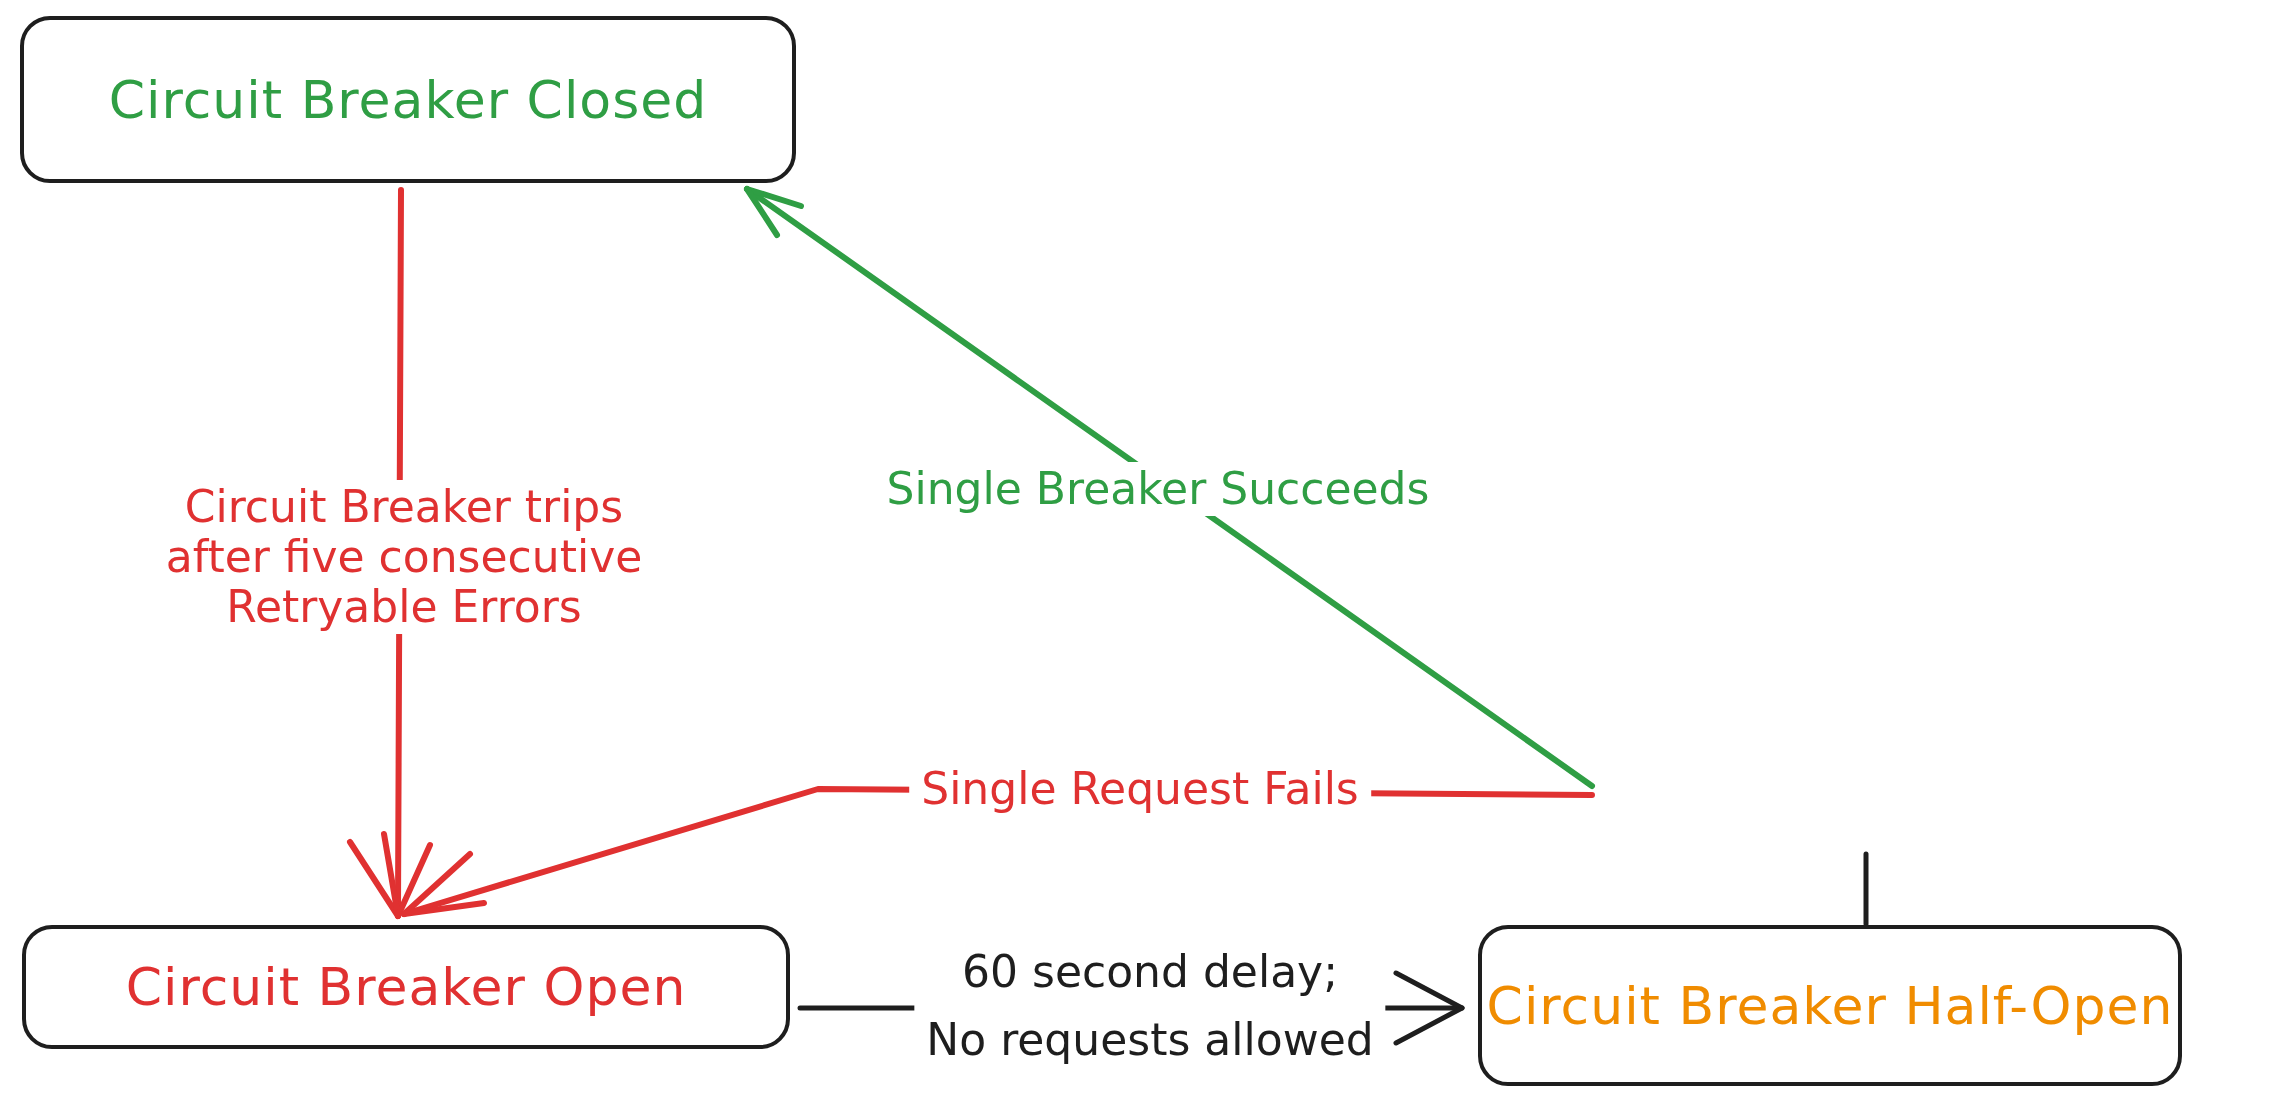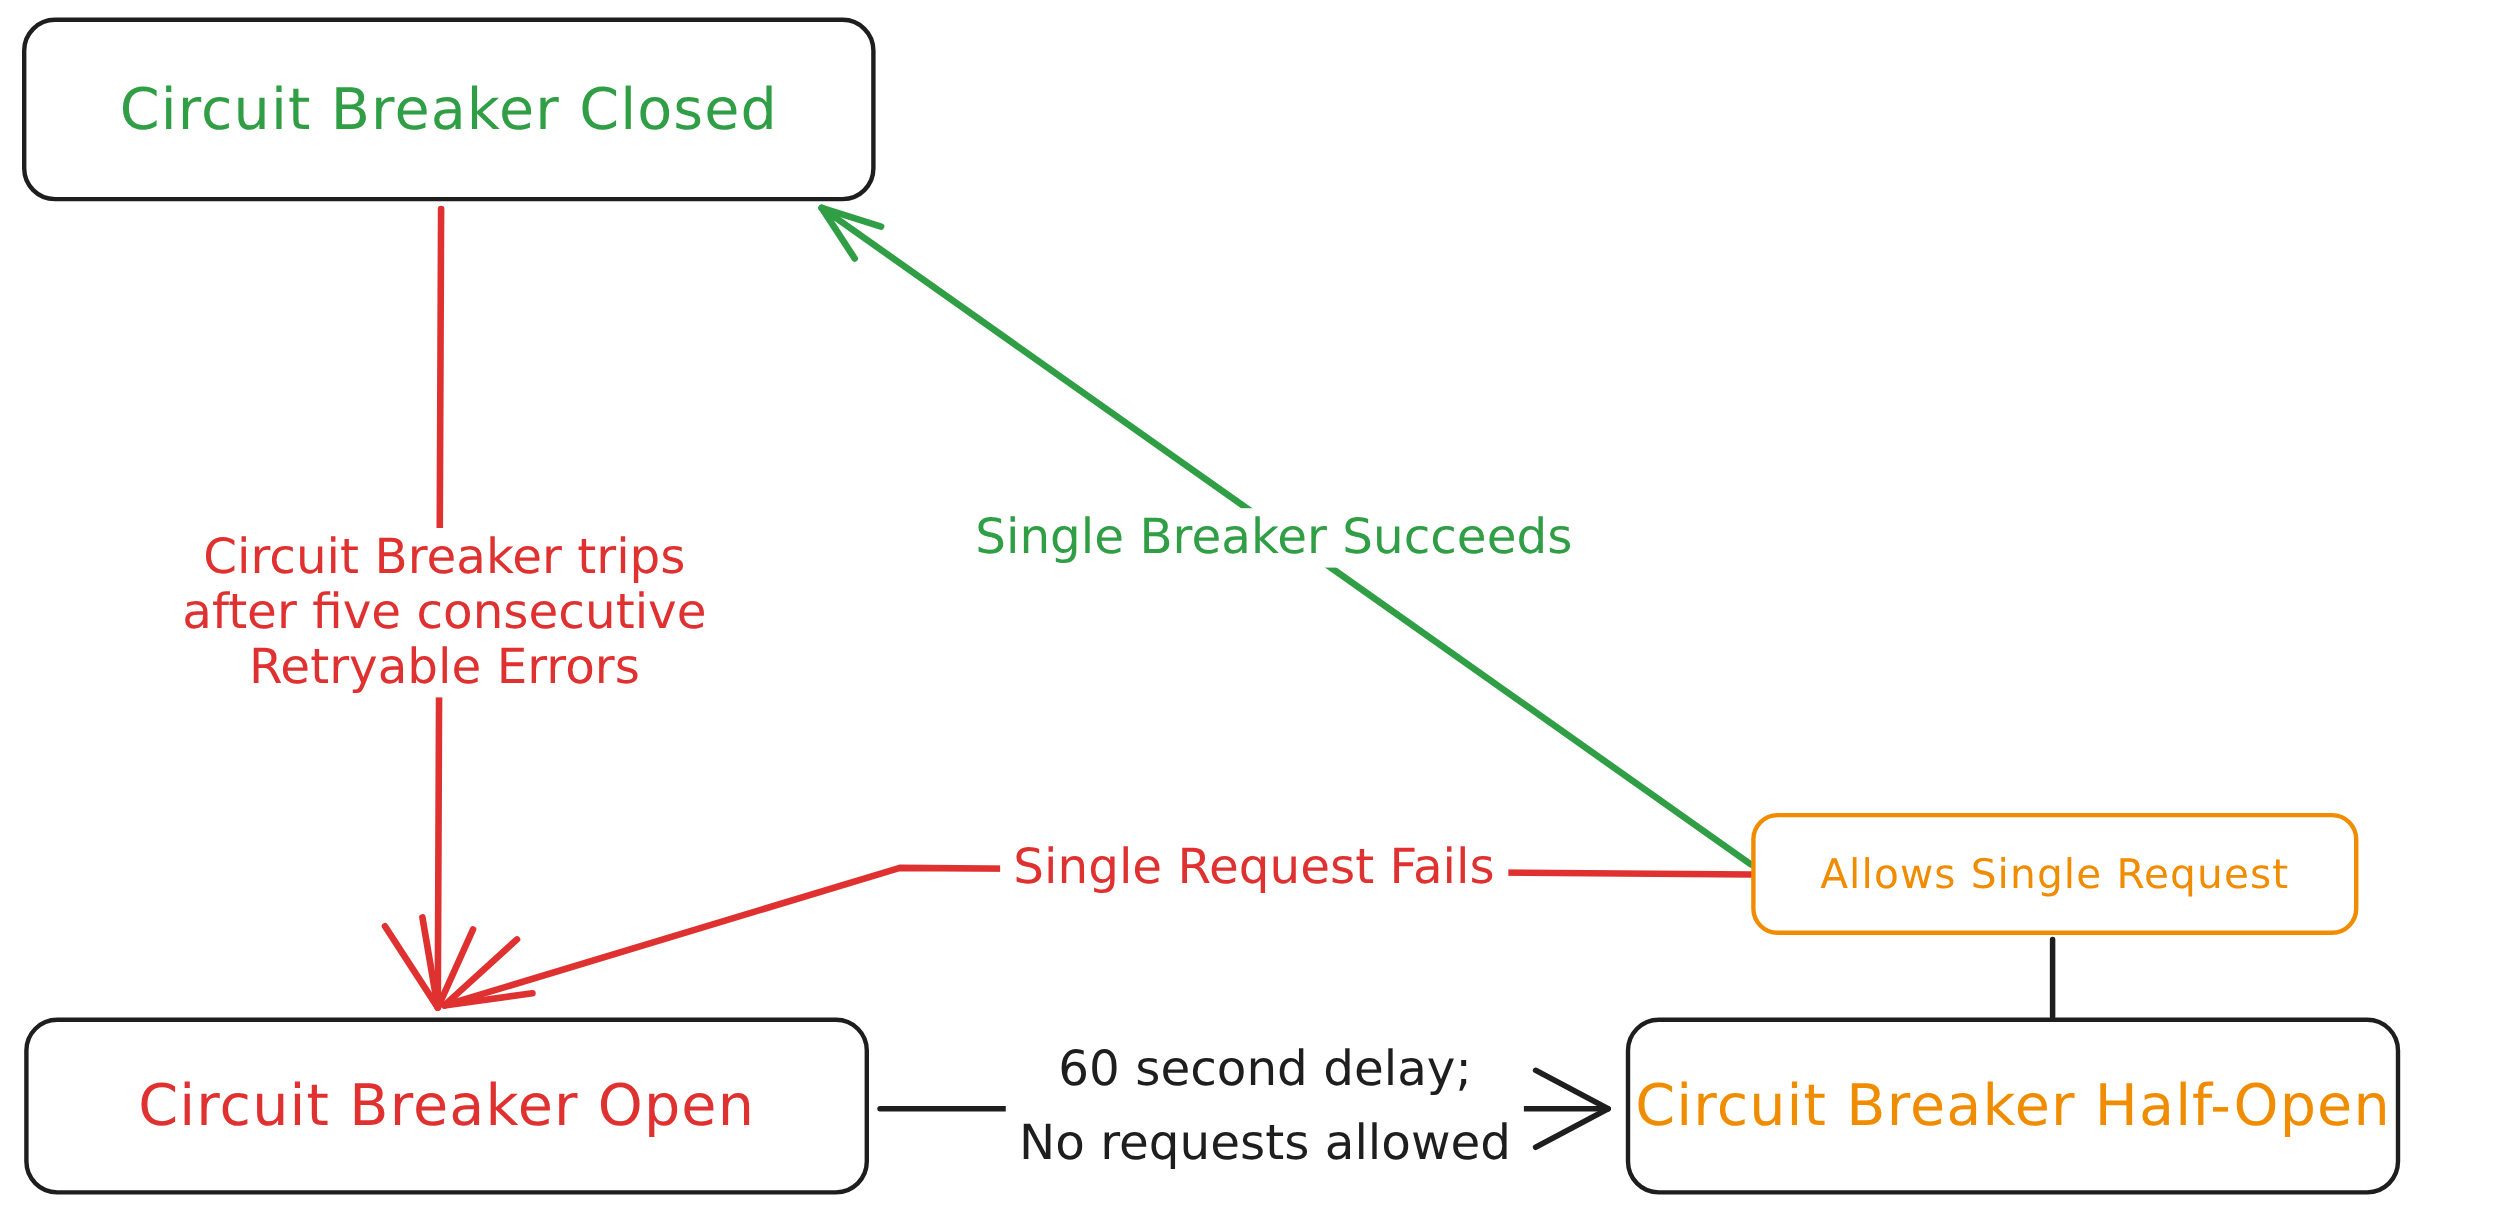--- a/index.html
+++ b/index.html
@@ -16,21 +16,21 @@
   .stroke-green path{stroke:var(--green); stroke-width:6;}
   .stroke-ink path{stroke:var(--ink); stroke-width:5;}
 
   .node{
     position:absolute; box-sizing:border-box; background:var(--bg);
     border:4px solid var(--ink); border-radius:30px;
     display:flex; align-items:center; justify-content:center; text-align:center;
   }
   .node .node-label{font-size:52px; font-weight:500; letter-spacing:1px; white-space:nowrap;}
   .node-closed   {left:20px;   top:16px;  width:776px; height:167px;}
-  .node-open     {left:22px;   top:925px; width:768px; height:161px;}
+  .node-open     {left:22px;   top:925px; width:768px; height:124px;}
   .node-halfopen {left:1478px; top:925px; width:704px; height:161px;}
   .node-allows   {left:1592px; top:739px; width:552px; height:111px; border:4px solid var(--orange); border-radius:24px;}
   .node-allows .node-label{font-size:37px;}
   .c-green {color:var(--green);}
   .c-red   {color:var(--red);}
   .c-orange{color:var(--orange);}
   .c-ink   {color:var(--ink);}
 
   .edge-label{
     position:absolute; transform:translate(-50%,-50%);
@@ -93,17 +93,14 @@
   </div>
 
   <div class="node node-open">
     <span class="node-label c-red">Circuit Breaker Open</span>
   </div>
 
   <div class="node node-halfopen">
     <span class="node-label c-orange">Circuit Breaker Half-Open</span>
   </div>
 
-  <div class="node node-allows">
-    <span class="node-label c-orange">Allows Single Request</span>
-  </div>
 
 </div>
 
 </body></html>

